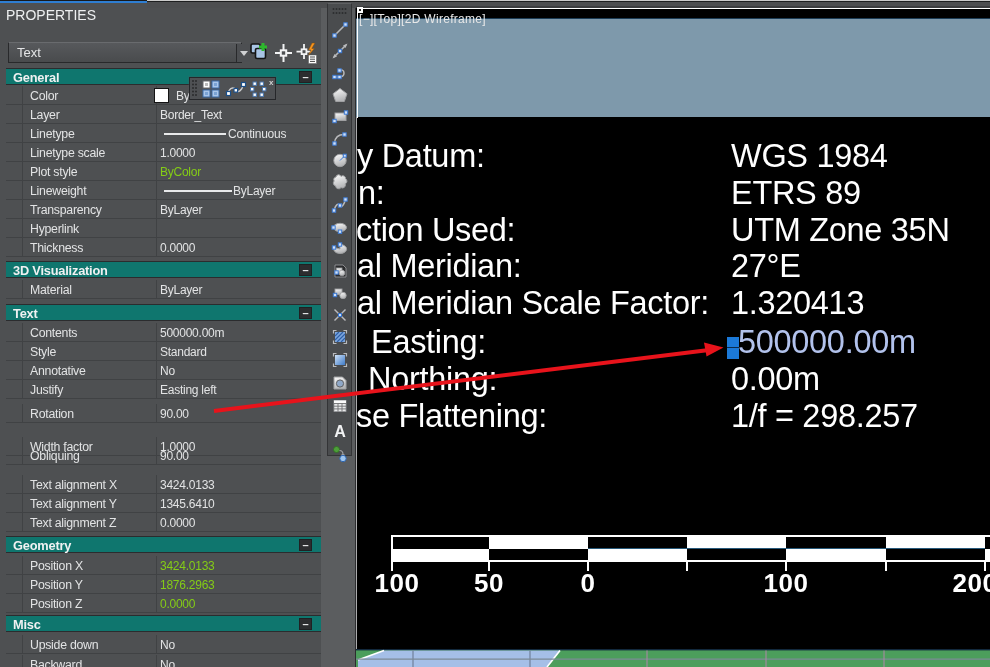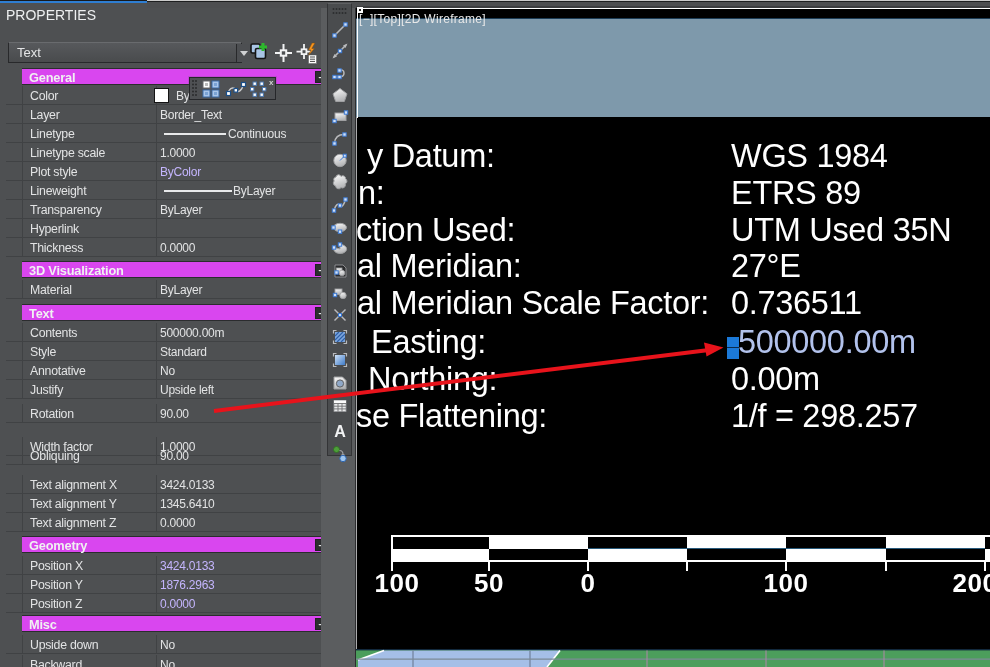--- a/index.html
+++ b/index.html
@@ -3,27 +3,27 @@
 * {margin:0;padding:0;box-sizing:border-box;-webkit-font-smoothing:antialiased}
 html,body {width:990px;height:667px;overflow:hidden;background:#000}
 #c {position:relative;width:990px;height:667px;font-family:"Liberation Sans",sans-serif;overflow:hidden}
 
 #panel {position:absolute;left:0;top:0;width:321px;height:667px;background:#4e5052}
 #ptitle {position:absolute;left:6px;top:7px;font-size:14px;color:#eef0f1}
 #combo {position:absolute;left:8px;top:42px;width:234px;height:21px;background:linear-gradient(#57595c,#494b4d);border:1px solid #28292b;border-top-color:#696b6e}
 #combo span {position:absolute;left:8px;top:2px;font-size:13px;color:#e4e5e6}
 #cbtn {position:absolute;left:227px;top:1px;width:14px;height:18px;background:#4d4f52;border-left:1px solid #28292b}
 #cbtn:after {content:"";position:absolute;left:3px;top:7px;border:4px solid transparent;border-top:5px solid #d0d1d3}
-.hdr {position:absolute;left:22px;width:315px;height:17px;background:#d946ef;border-top:1px solid #2b2c2e;border-bottom:1px solid #2b2c2e}
+.hdr {position:absolute;left:6px;width:315px;height:17px;background:#0f766e;border-top:1px solid #2b2c2e;border-bottom:1px solid #2b2c2e}
 .hdr>span:first-child {position:absolute;left:7px;top:1px;font-size:12.8px;letter-spacing:-.2px;font-weight:bold;color:#f0f1f2}
 .minus {position:absolute;left:293px;top:2px;width:13px;height:12px;background:#2c2d2f;border:1px solid #202123;color:#e8e9ea;font-size:11px;line-height:10px;text-align:center;font-weight:bold}
 .row {position:absolute;left:6px;width:315px;height:19px;border-bottom:1px solid #404244}
 .row .l {position:absolute;left:24px;top:2.5px;font-size:12.3px;letter-spacing:-.25px;color:#e2e3e4}
 .row .v {position:absolute;left:154px;top:2.5px;font-size:12px;letter-spacing:-.25px;color:#e2e3e4}
-.row .v.gray,.gray {color:#c4b5fd}
+.row .v.gray,.gray {color:#84cc16}
 .row:after {content:"";position:absolute;left:16px;top:0;width:1px;height:19px;background:#404244}
 .row:before {content:"";position:absolute;left:150px;top:0;width:1px;height:19px;background:#404244}
 .lline {position:absolute;left:158px;top:9px;height:1.6px;background:#e8e9ea}
 .sw {position:absolute;left:148px;top:2px;width:15px;height:15px;background:#fff;border:1.5px solid #141414}
 
 #acc1 {position:absolute;left:0;top:0;width:321px;height:1.2px;background:#191a1b}
 #acc2 {position:absolute;left:0;top:1.2px;width:147px;height:1.8px;background:#2e7ed2}
 
 
 #gap {position:absolute;left:321px;top:0;width:35px;height:667px;background:#5b5d5f}
@@ -150,21 +150,21 @@
       <div class="row" style="top:342px">
         <span class="l">Style</span>
         <span class="v">Standard</span>
       </div>
       <div class="row" style="top:361px">
         <span class="l">Annotative</span>
         <span class="v">No</span>
       </div>
       <div class="row" style="top:380px">
         <span class="l">Justify</span>
-        <span class="v">Upside left</span>
+        <span class="v">Easting left</span>
       </div>
       <div class="row" style="top:404px">
         <span class="l">Rotation</span>
         <span class="v">90.00</span>
       </div>
       <div class="row" style="top:437px">
         <span class="l">Width factor</span>
         <span class="v">1.0000</span>
       </div>
       <div class="row" style="top:446px">
@@ -300,30 +300,30 @@
         <circle cx="12" cy="13.5" r="3.2" fill="#9ec5ee" stroke="#2e66b0" stroke-width="1"></circle>
       </svg>
 </div>
 <div id="draw">
 <div id="blue"></div>
 <div id="wline"></div>
       <div id="wvert"></div>
 <div id="vplabel">[−][Top][2D Wireframe]</div>
 </div>
 <div id="grip9"></div>
-<div class="bt" style="left:367px;top:139.7px">y Datum:</div>
+<div class="bt" style="left:357px;top:139.7px">y Datum:</div>
     <div class="bt" style="left:731px;top:139.7px">WGS 1984</div>
     <div class="bt" style="left:358px;top:176.7px">n:</div>
     <div class="bt" style="left:731px;top:176.7px">ETRS 89</div>
     <div class="bt" style="left:356px;top:213.7px">ction Used:</div>
-    <div class="bt" style="left:731px;top:213.7px">UTM Used 35N</div>
+    <div class="bt" style="left:731px;top:213.7px">UTM Zone 35N</div>
     <div class="bt" style="left:357px;top:250.2px">al Meridian:</div>
     <div class="bt" style="left:731px;top:250.2px">27°E</div>
     <div class="bt" style="left:357px;top:286.9px">al Meridian Scale Factor:</div>
-    <div class="bt" style="left:731px;top:286.9px">0.736511</div>
+    <div class="bt" style="left:731px;top:286.9px">1.320413</div>
     <div class="bt" style="left:371px;top:325.7px">Easting:</div>
     <div class="bt" style="left:368px;top:362.7px">Northing:</div>
     <div class="bt" style="left:731px;top:362.7px">0.00m</div>
     <div class="bt" style="left:356px;top:399.7px">se Flattening:</div>
     <div class="bt" style="left:731px;top:399.7px">1/f = 298.257</div>
     <div class="bt sel" style="left:738px;top:325.7px">500000.00m</div>
 <div id="cursor"></div>
 <div style="position:absolute;left:355.8px;top:117px;width:1.5px;height:532px;background:#ababad"></div>
 <div style="position:absolute;left:393px;top:537px;width:96px;height:11.5px;background:#000"></div>
     <div style="position:absolute;left:393px;top:548.5px;width:96px;height:11.5px;background:#fff"></div>

